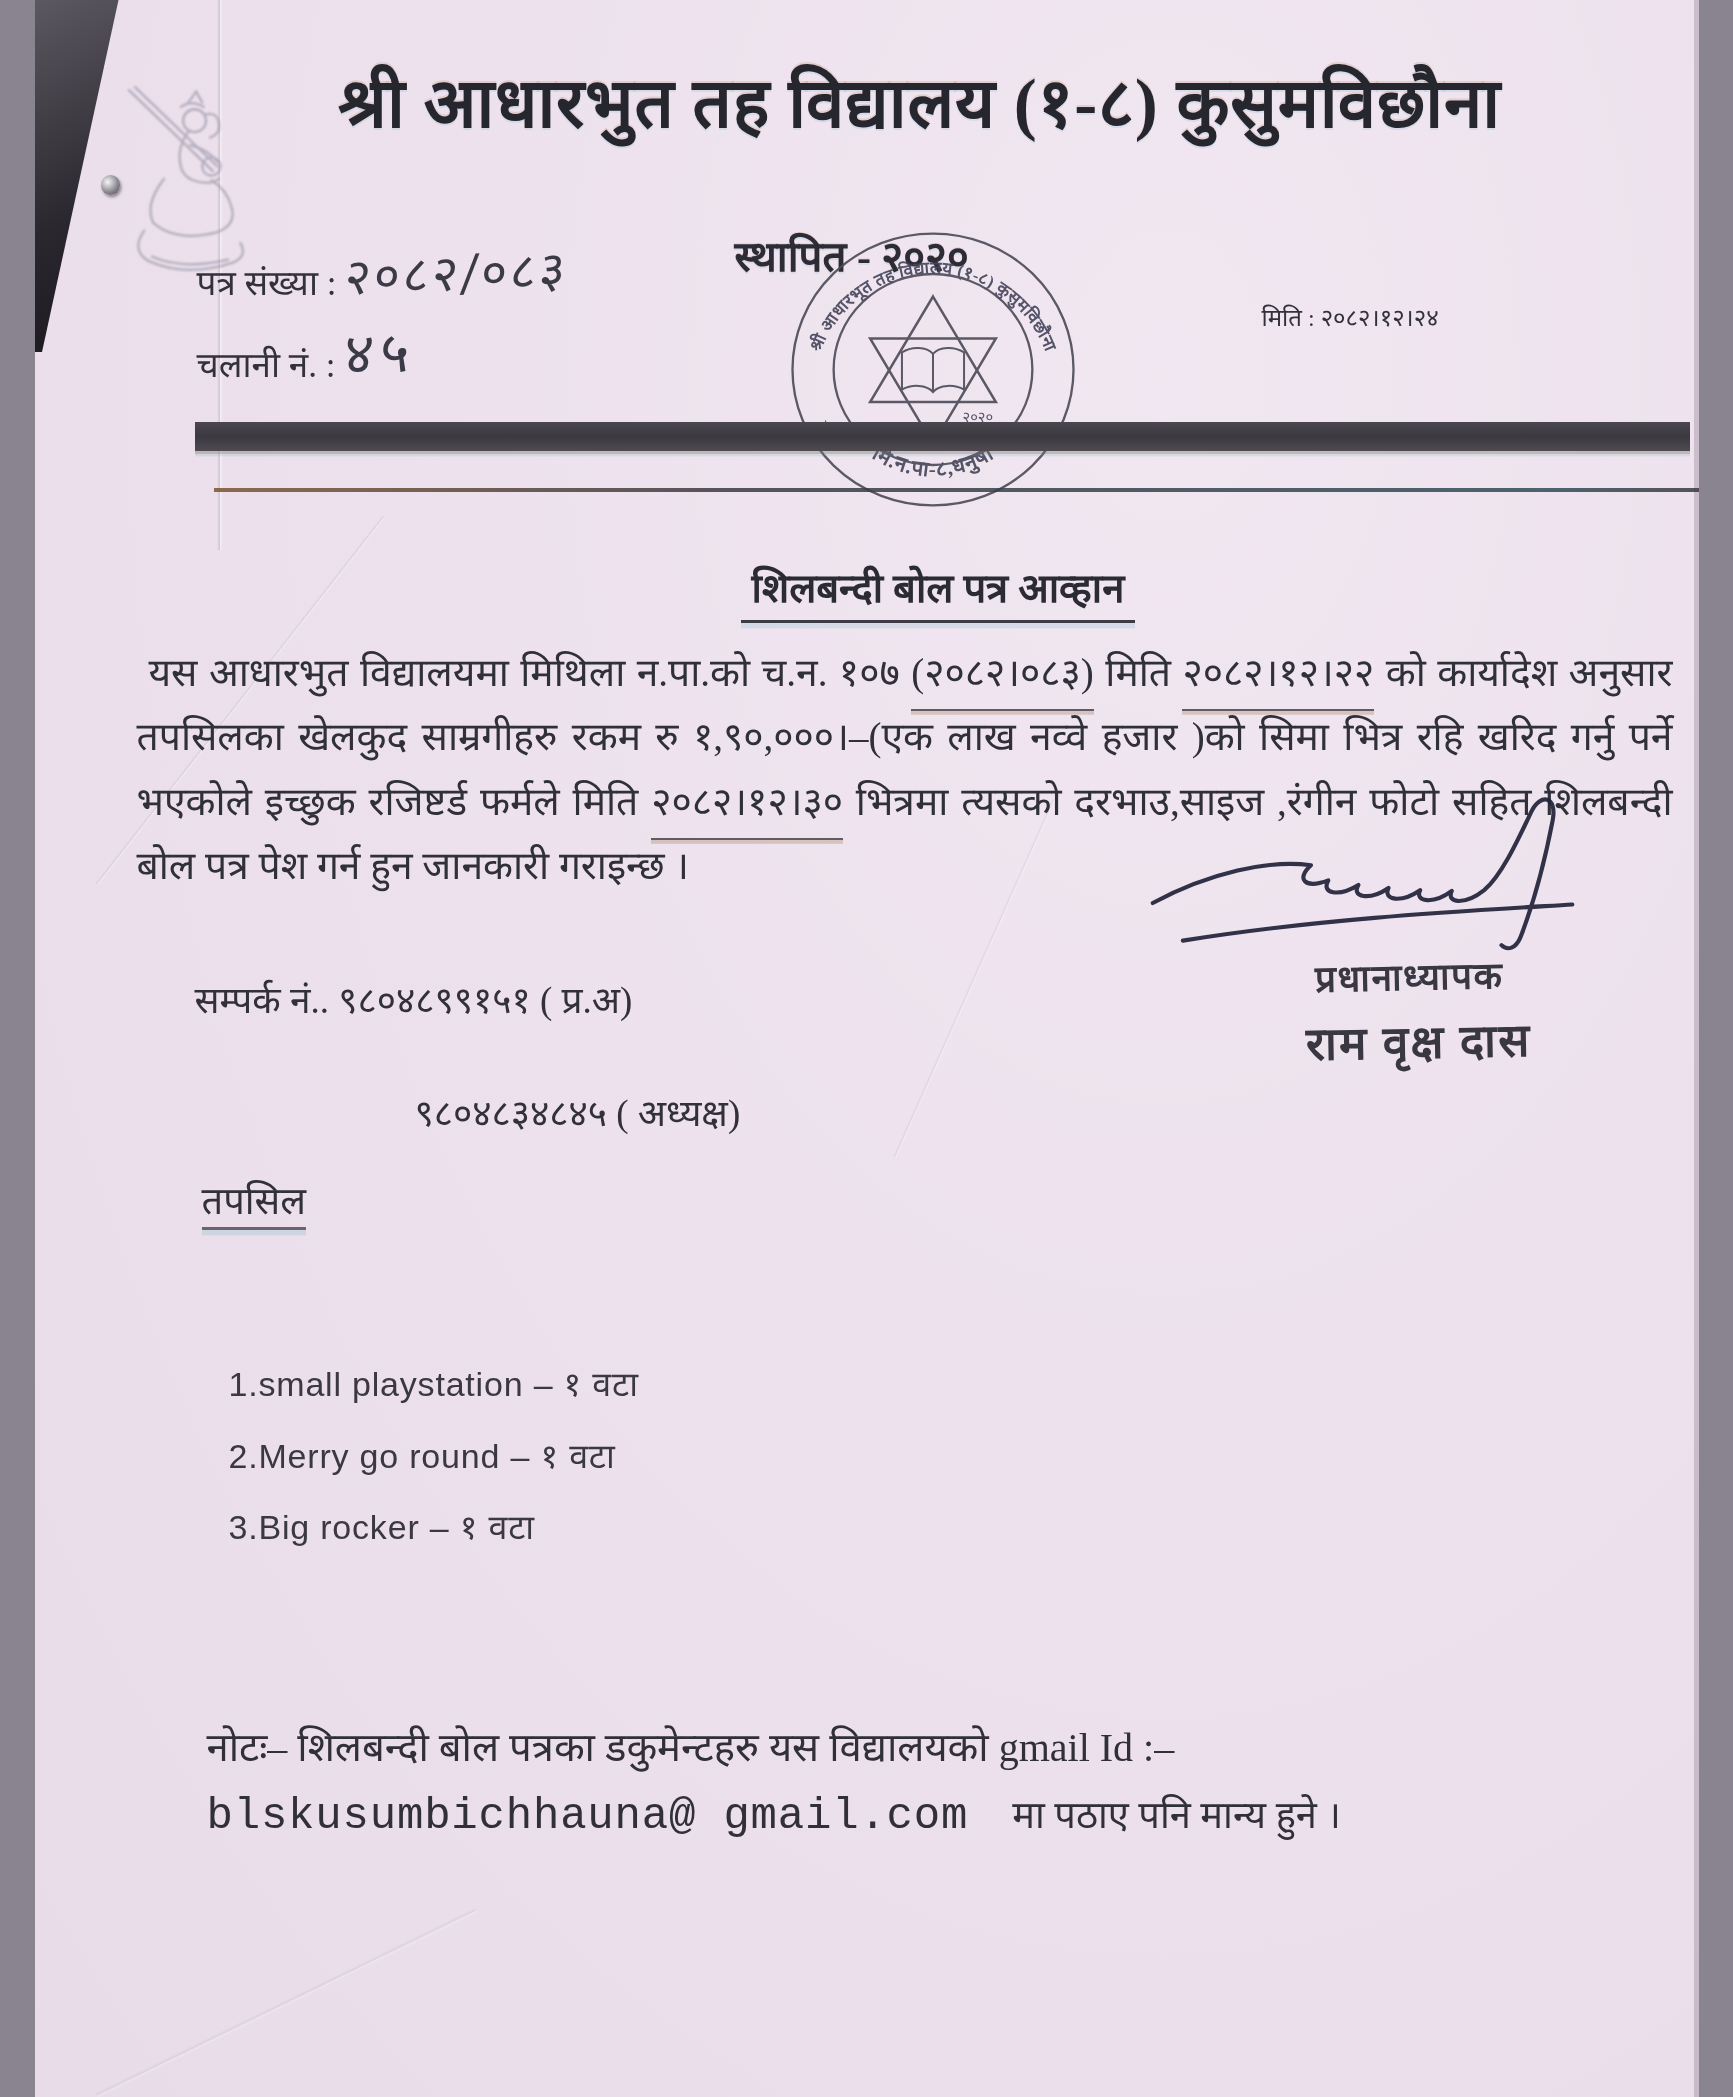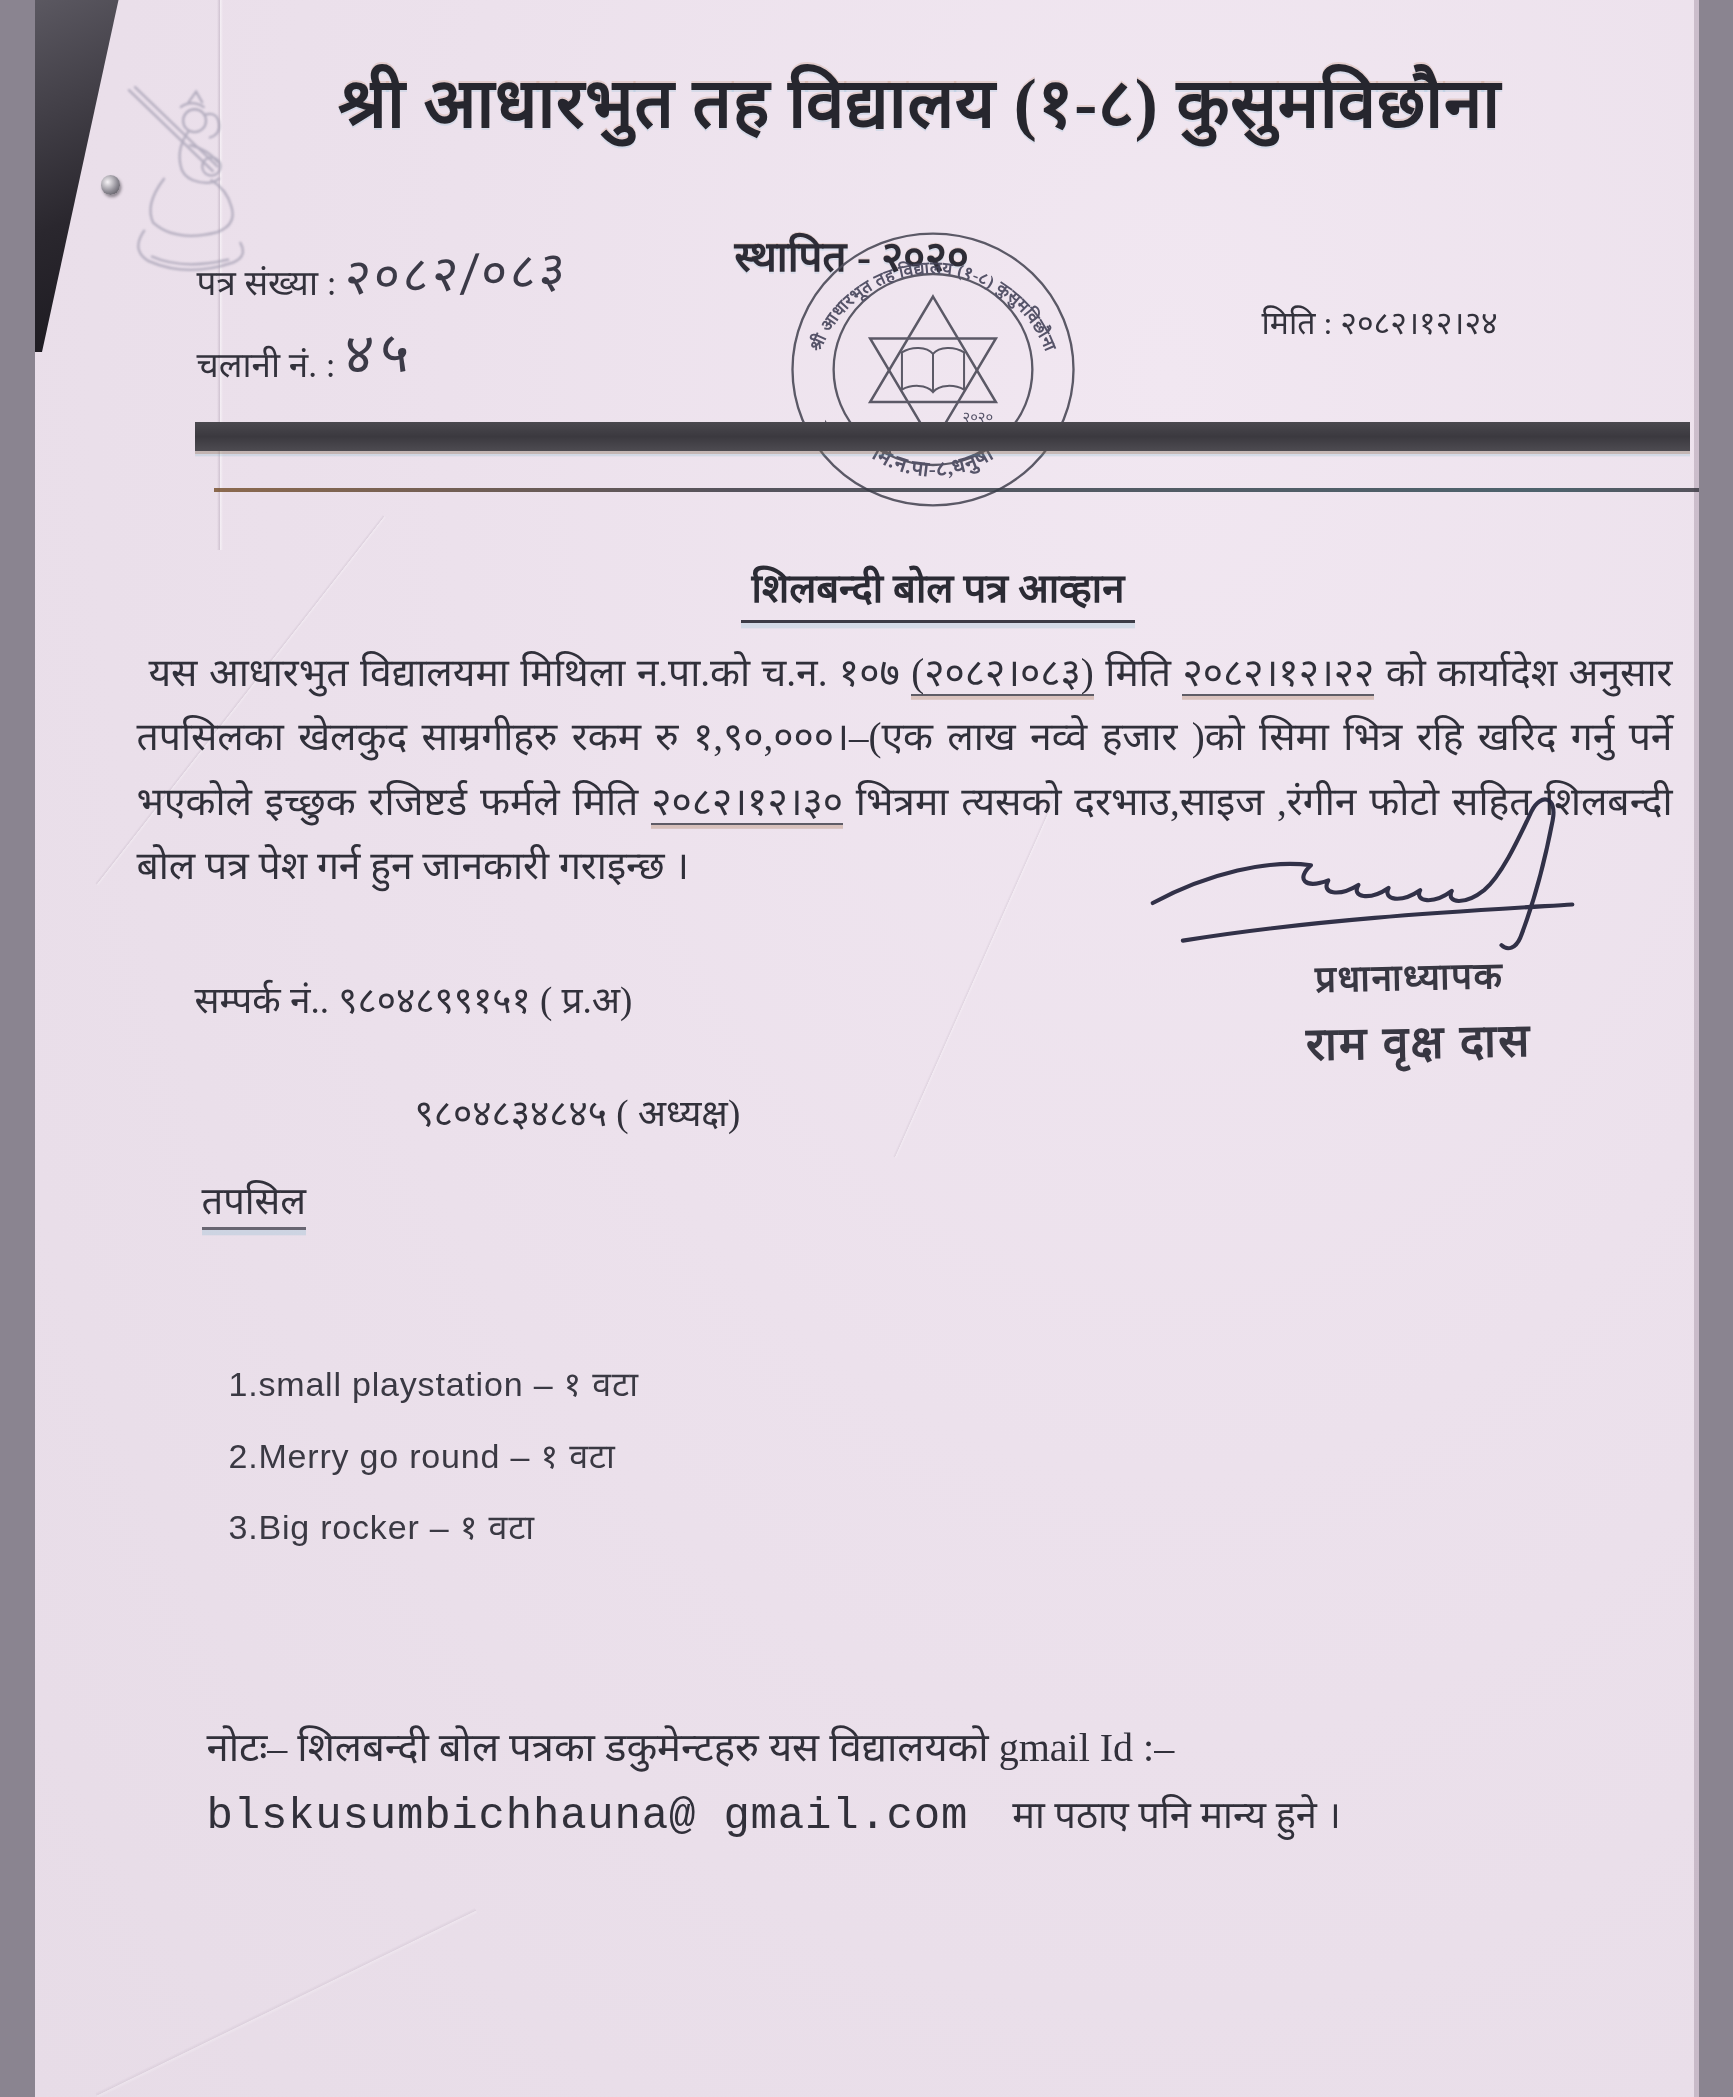--- a/index.html
+++ b/index.html
@@ -48,42 +48,42 @@
     transform:skewX(-6deg) rotate(-2deg) translateY(-4.5px);
     font-family:"DejaVu Serif","Liberation Serif",serif;
     letter-spacing:3px;
   }
   .hand.big{font-size:57px;letter-spacing:6px;}
   .established{
     left:700px;top:226px;width:452px;text-align:left;
     font-size:42px;font-weight:700;color:#2d2c36;
     text-shadow:0 -1.5px 0 rgba(175,95,35,.15),0 1.5px 0 rgba(70,165,195,.13);
   }
-  .dateline{left:1227px;top:300px;font-size:32px;color:#33323c;white-space:nowrap;}
+  .dateline{left:1227px;top:300px;font-size:24px;color:#33323c;white-space:nowrap;}
   .seal{left:749px;top:222px;width:298px;height:295px;opacity:.9;}
   
   .bar-thick{
     left:160px;top:422px;right:9px;height:29px;
     background:linear-gradient(to bottom,#4a484e,#3b393f 50%,#4d4b51);
     box-shadow:0 3px 0 rgba(150,80,30,.25),0 5.3px 0 rgba(90,170,195,.18);
   }
   .line-thin{
     left:179px;top:488px;right:0;height:3.8px;
     background:linear-gradient(to right,#7a5432,#3a3942 35%,#314b55 90%,#3a3942);
     opacity:.85;
   }
   
   .subject{left:527px;top:559px;width:753px;text-align:center;font-size:40px;font-weight:700;color:#2b2b34;}
   .subject span{border-bottom:3px solid #3c3b46;padding:0 10.5px 9px;box-shadow:0 5.3px 0 rgba(90,170,195,.18);}
   .bodytext{
     left:102px;top:641px;width:1536px;
     font-size:39px;line-height:1.65;text-align:justify;color:#30303a;
     text-indent:12px;
   }
-  .u{border-bottom:2.3px solid rgba(58,57,68,.8);box-shadow:0 3.8px 0 rgba(150,90,40,.25);padding-bottom:0;}
+  .u{border-bottom:2.3px solid rgba(58,57,68,.8);box-shadow:0 3.8px 0 rgba(150,90,40,.25);padding-bottom:15px;}
   .contact1{left:160px;top:973px;font-size:37px;color:#32313b;white-space:nowrap;}
   .contact2{left:380px;top:1086px;font-size:37px;color:#32313b;white-space:nowrap;}
   .tapasil{left:167px;top:1173px;font-size:38px;color:#32313b;}
   .tapasil span{border-bottom:3px solid rgba(60,60,72,.75);padding-bottom:4.5px;box-shadow:0 5.3px 0 rgba(90,170,195,.2);}
   
   .sig-svg{left:1099px;top:790px;width:497px;height:177px;}
   .sig-desig{left:1280px;top:950px;font-size:37px;letter-spacing:1.5px;color:#383742;transform:rotate(-1.2deg);font-weight:600;}
   .sig-name{left:1271px;top:1009px;font-size:46px;font-weight:700;color:#383742;transform:rotate(-1deg);letter-spacing:2.3px;}
   
   .schedule{left:194px;top:1360px;}

